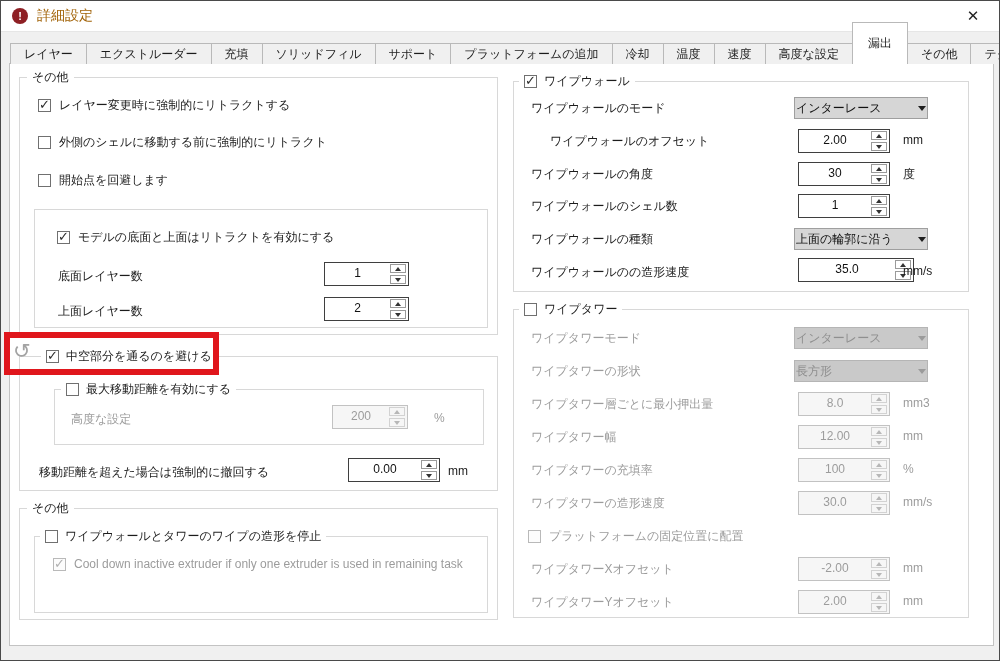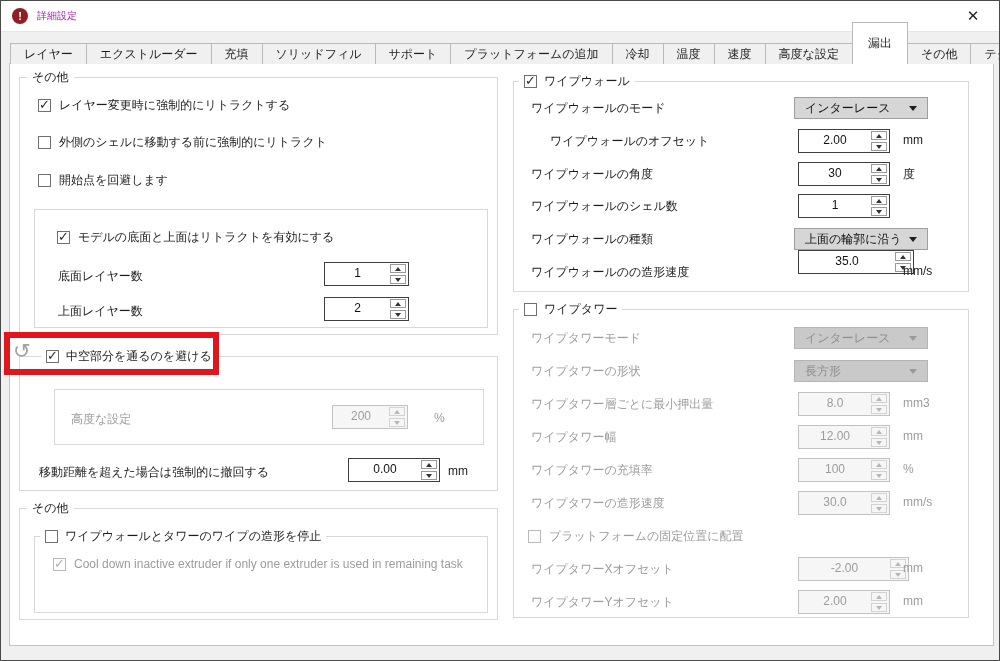--- a/index.html
+++ b/index.html
@@ -4,21 +4,21 @@
 <style>
   html,body{margin:0;padding:0;background:#cfcfcf;}
   #canvas{position:relative;width:1000px;height:661px;background:#f0f0f0;
     border:1px solid #4a4a4a;box-sizing:border-box;overflow:hidden;
     font-family:"Liberation Sans","DejaVu Sans",sans-serif;font-size:12px;color:#1c1c1c;}
   
   .titlebar{position:absolute;left:0;top:0;width:100%;height:31px;background:#fff;
     border-bottom:1px solid #e6e6e6;display:flex;align-items:center;padding:0 11px;box-sizing:border-box;}
   .logo{width:16px;height:16px;border-radius:50%;background:#8e1f24;color:#fff;font-weight:bold;
     font-size:11px;line-height:16px;text-align:center;margin-right:9px;flex:none;}
-  .wtitle{font-size:10px;color:#a21caf;}
+  .wtitle{font-size:14px;color:#a16207;}
   .close{margin-left:auto;font-size:15px;color:#222;width:30px;text-align:center;}
   
   .tabbar{position:absolute;left:9px;top:38px;display:flex;align-items:flex-end;height:25px;z-index:3;}
   .tab{background:#f0f0f0;border:1px solid #b9b9b9;border-bottom:none;height:20px;line-height:20px;
     padding:0 13px;margin-right:-1px;white-space:nowrap;box-sizing:content-box;}
   .tab.active{background:#fff;height:25px;line-height:24px;position:relative;z-index:4;padding:8px 15px;}
   .page{position:absolute;left:8px;top:62px;width:985px;height:583px;background:#fff;
     border:1px solid #c3c3c3;box-sizing:border-box;z-index:1;}
   
   .group{position:absolute;border:1px solid #d8d8d8;z-index:2;box-sizing:border-box;}
@@ -42,21 +42,21 @@
   .sbtn{height:8px;border:1px solid #9a9a9a;background:#fff;display:flex;align-items:center;justify-content:center;}
   .tri-up{width:0;height:0;border-left:3px solid transparent;border-right:3px solid transparent;border-bottom:4px solid #333;}
   .tri-dn{width:0;height:0;border-left:3px solid transparent;border-right:3px solid transparent;border-top:4px solid #333;}
   .spin.dis{border-color:#c2c2c2;background:#f6f6f6;}
   .spin.dis .val{color:#9c9c9c;}
   .spin.dis .sbtn{border-color:#d2d2d2;background:#f6f6f6;}
   .spin.dis .tri-up{border-bottom-color:#b7b7b7;}
   .spin.dis .tri-dn{border-top-color:#b7b7b7;}
   
   .combo{position:absolute;height:22px;width:134px;border:1px solid #9f9f9f;background:#d6d6d6;
-    display:flex;align-items:center;padding:0 10px;box-sizing:border-box;z-index:2;}
+    display:flex;align-items:center;padding:0 1px;box-sizing:border-box;z-index:2;}
   .combo .cval{flex:1;color:#111;}
   .combo .arrow{width:0;height:0;border-left:4px solid transparent;border-right:4px solid transparent;
     border-top:5px solid #1e1e1e;flex:none;}
   .combo.dis{background:#c9c9c9;border-color:#b5b5b5;}
   .combo.dis .cval{color:#8f8f8f;}
   .combo.dis .arrow{border-top-color:#9b9b9b;}
   
   .red-annot{position:absolute;left:3px;top:331px;width:215px;height:43px;border:6px solid #e0161c;
     box-sizing:border-box;z-index:6;pointer-events:none;}
   .reset{position:absolute;left:12px;top:339px;font-size:21px;color:#a3a3a3;z-index:5;line-height:21px;}
@@ -143,20 +143,24 @@
   <span class="reset">↺</span>
   <div class="red-annot"></div>
 
   <div class="group" style="left:18px;top:355px;width:479px;height:135px"></div>
   <div class="legend" style="left:40px;top:347px">
     <span class="cb checked"></span>
     <span>中空部分を通るのを避ける</span>
   </div>
 
   <div class="group" style="left:53px;top:388px;width:430px;height:56px"></div>
+  <div class="legend" style="left:60px;top:380px">
+    <span class="cb"></span>
+    <span>最大移動距離を有効にする</span>
+  </div>
   <span class="lbl dis-t" style="left:70px;top:410px">高度な設定</span>
   <div class="spin dis" style="left:331px;top:404px;width:76px">
     <span class="val">200</span>
     <span class="btns">
         <span class="sbtn">
           <span class="tri-up"></span>
         </span>
         <span class="sbtn">
           <span class="tri-dn"></span>
         </span>
@@ -247,21 +251,21 @@
           <span class="tri-dn"></span>
         </span>
       </span>
     </div>
     <span class="lbl" style="left: 530px; top: 230px;">ワイプウォールの種類</span>
     <div class="combo" style="left: 793px; top: 227px; justify-content: center;">
       <span class="cval">上面の輪郭に沿う</span>
       <span class="arrow"></span>
     </div>
     <span class="lbl" style="left: 530px; top: 263px;">ワイプウォールのの造形速度</span>
-    <div class="spin" style="left: 797px; top: 249px; width: 116px;">
+    <div class="spin" style="left: 797px; top: 257px; width: 116px;">
       <span class="val">35.0</span>
       <span class="btns">
         <span class="sbtn">
           <span class="tri-up"></span>
         </span>
         <span class="sbtn">
           <span class="tri-dn"></span>
         </span>
       </span>
     </div>
@@ -326,21 +330,21 @@
           <span class="tri-dn"></span>
         </span>
       </span>
     </div>
     <span class="unit dis-t" style="left: 902px; top: 494px;">mm/s</span>
     <div class="cbrow" style="left: 527px; top: 527px;">
       <span class="cb dis"></span>
       <span class="dis-t">プラットフォームの固定位置に配置</span>
     </div>
     <span class="lbl dis-t" style="left: 530px; top: 560px;">ワイプタワーXオフセット</span>
-    <div class="spin dis" style="left: 797px; top: 556px; width: 111px;">
+    <div class="spin dis" style="left: 797px; top: 556px; width: 92px;">
       <span class="val">-2.00</span>
       <span class="btns">
         <span class="sbtn">
           <span class="tri-up"></span>
         </span>
         <span class="sbtn">
           <span class="tri-dn"></span>
         </span>
       </span>
     </div>

